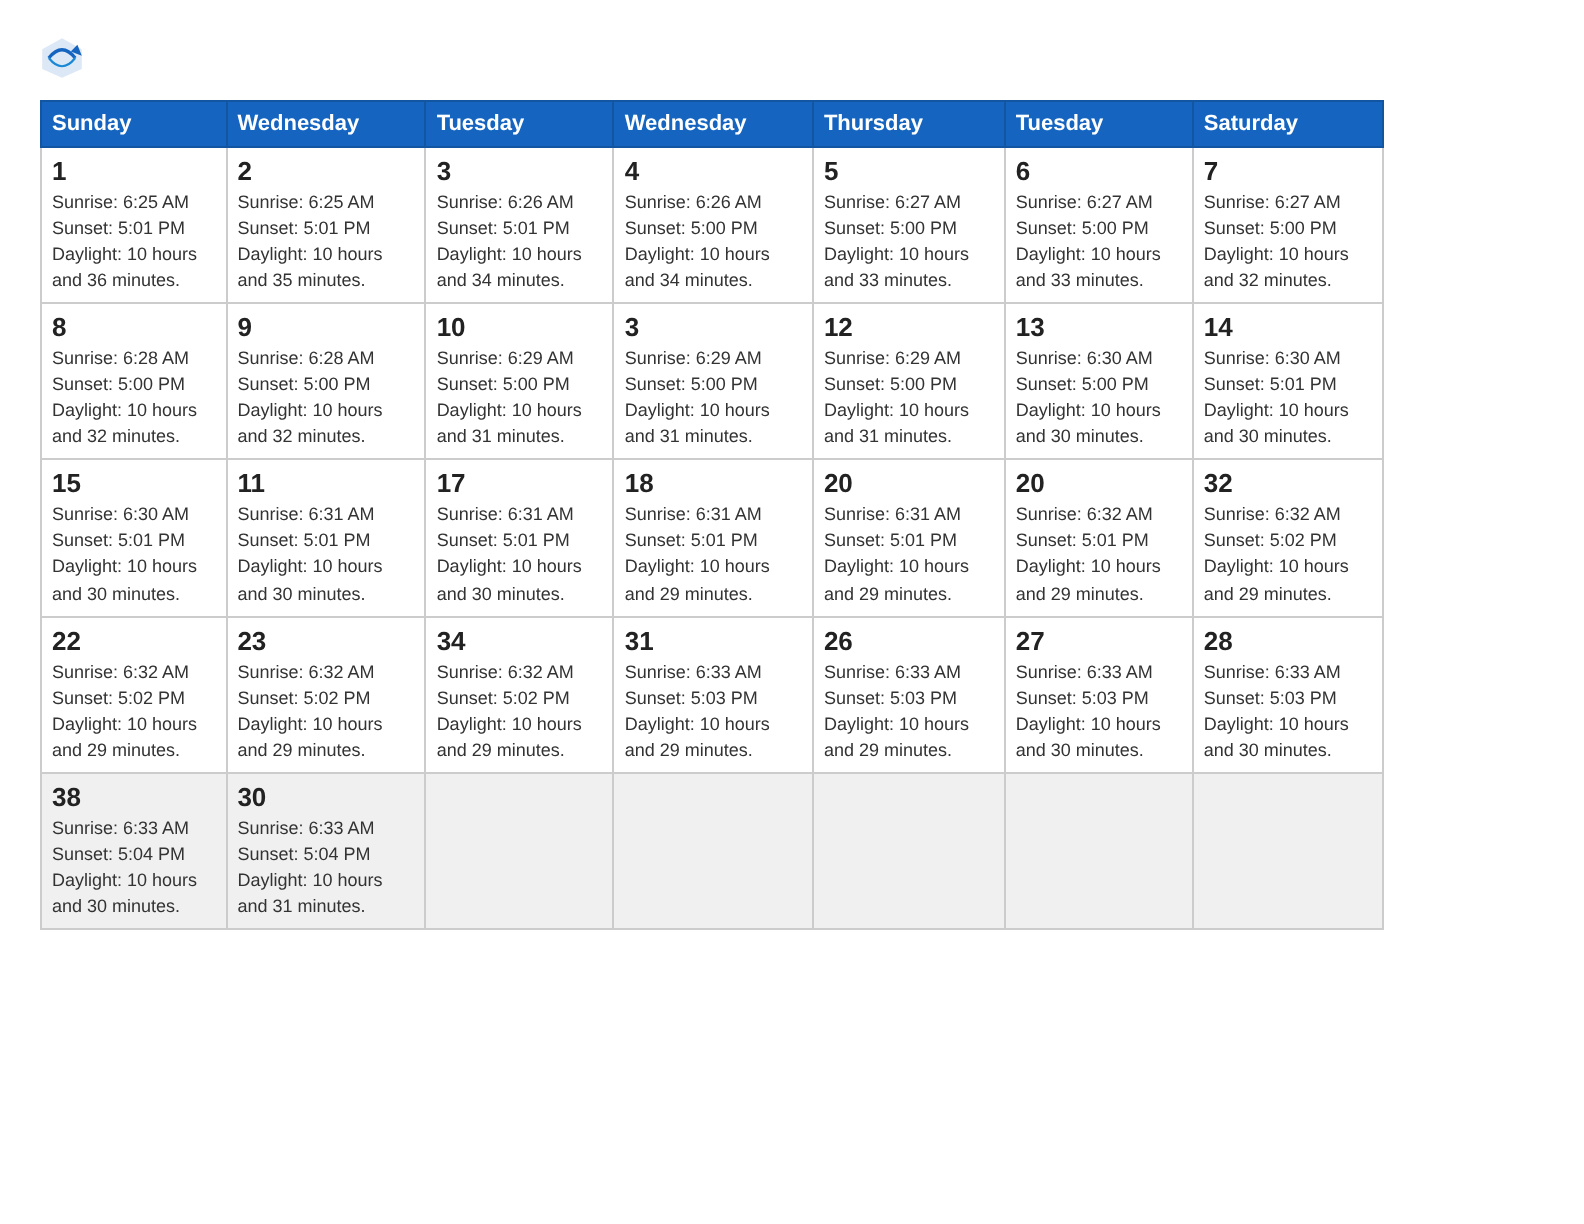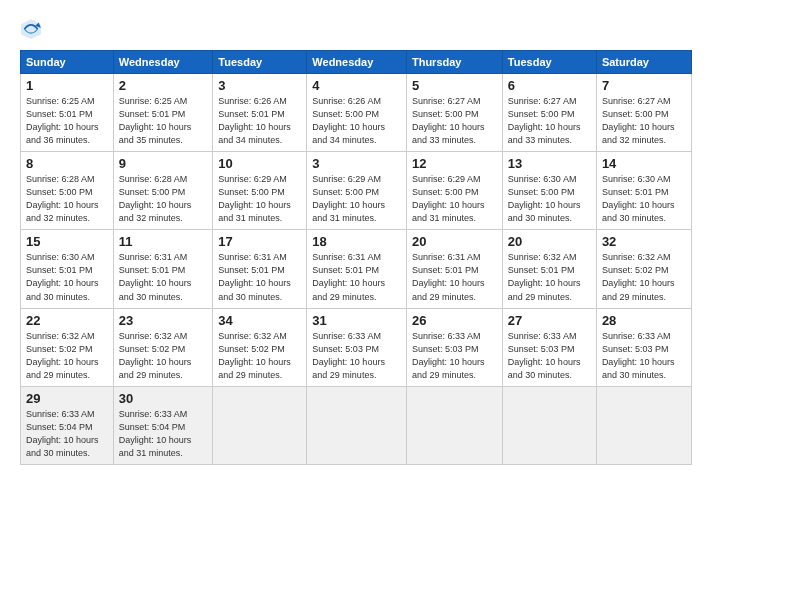--- a/index.html
+++ b/index.html
@@ -335,21 +335,21 @@
           <td>
             <span class="day-num">28</span>
             <div class="day-info" style="white-space: pre-line;">Sunrise: 6:33 AM
 Sunset: 5:03 PM
 Daylight: 10 hours
 and 30 minutes.</div>
           </td>
         </tr>
         <tr>
           <td>
-            <span class="day-num">29</span>
+            <span class="day-num">38</span>
             <div class="day-info" style="white-space: pre-line;">Sunrise: 6:33 AM
 Sunset: 5:04 PM
 Daylight: 10 hours
 and 30 minutes.</div>
           </td>
           <td>
             <span class="day-num">30</span>
             <div class="day-info" style="white-space: pre-line;">Sunrise: 6:33 AM
 Sunset: 5:04 PM
 Daylight: 10 hours

